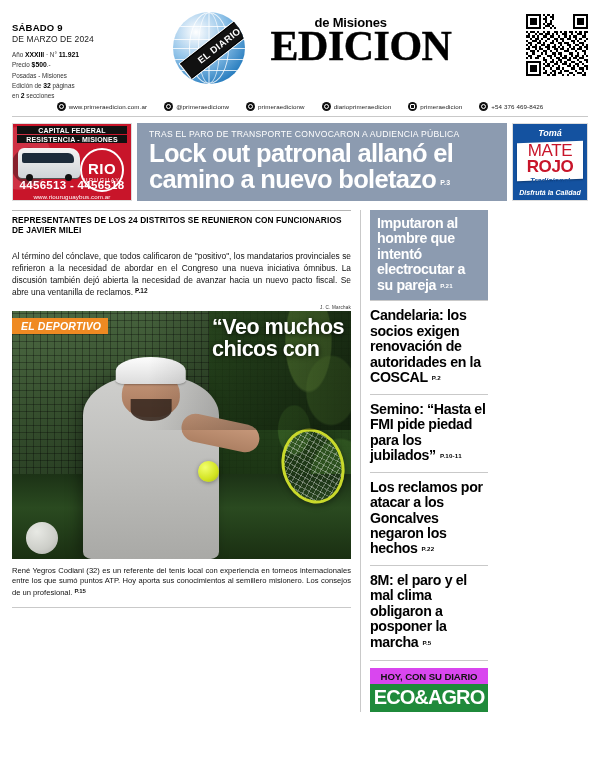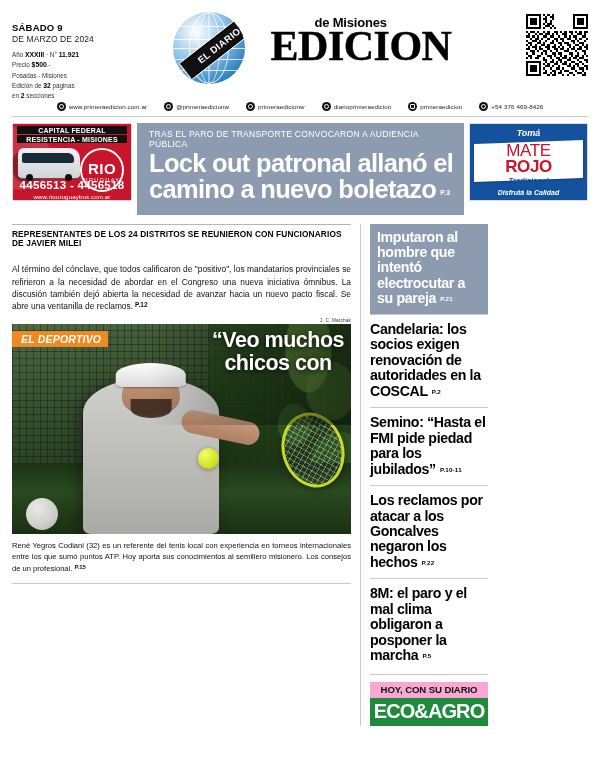--- a/index.html
+++ b/index.html
@@ -78,26 +78,26 @@
   .ad-bus { position:absolute; left:5px; top:24px; width:62px; height:30px; background:linear-gradient(#f4f4f4,#cfd4d8); border-radius:6px 10px 4px 4px; box-shadow:0 1px 0 #555; }
   .ad-bus .win { position:absolute; left:4px; top:5px; right:6px; height:10px; background:#1c2b3a; border-radius:2px 6px 2px 2px; }
   .ad-bus .wh { position:absolute; bottom:-3px; width:7px; height:7px; border-radius:50%; background:#111; }
   .ad-bus .wh1 { left:8px; } .ad-bus .wh2 { right:8px; }
   .ad-rio { position:absolute; right:7px; top:24px; width:44px; height:44px; border-radius:50%; border:2.5px solid #fff; color:#fff; text-align:center; }
   .ad-rio .r1 { font-size:15px; font-weight:bold; line-height:1; margin-top:11px; letter-spacing:.5px; }
   .ad-rio .r2 { font-size:5.5px; letter-spacing:1.4px; margin-top:1px; }
   .ad-phone { position:absolute; left:0; right:0; bottom:9px; text-align:center; color:#fff; font-size:11.5px; font-weight:bold; letter-spacing:.3px; }
   .ad-url { position:absolute; left:0; right:0; bottom:0px; text-align:center; color:#fff; font-size:6.2px; letter-spacing:.1px; }
 
-  .banner { flex:1; background:#8c9bb0; padding:6px 10px 12px 12px; position:relative; }
+  .banner { flex:1; background:#8c9bb0; padding:6px 10px 4px 12px; position:relative; }
   .banner-kick { color:#ffffff; font-size:8.6px; letter-spacing:.25px; font-weight:normal; margin-bottom:1px; }
   .banner-h { color:#fff; font-size:25.5px; font-weight:bold; line-height:1.03; letter-spacing:-.7px; }
   .banner-pg { font-size:7px; font-weight:bold; vertical-align:3px; margin-left:4px; letter-spacing:.2px; }
 
-  .ad-right { width:119px; height:78px; background:#ffffff; border:1px solid #ddd; position:relative; overflow:hidden; }
+  .ad-right { width:76px; height:78px; background:#ffffff; border:1px solid #ddd; position:relative; overflow:hidden; }
   .mate-top { position:absolute; left:0; right:0; top:0; height:42px; background:#1452a0; }
   .mate-bot { position:absolute; left:0; right:0; bottom:0; height:36px; background:#1452a0; }
   .mate-toma { position:absolute; top:4px; left:0; right:0; text-align:center; color:#fff; font-size:9px; font-style:italic; font-weight:bold; }
   .mate-scroll { position:absolute; left:4px; right:4px; top:18px; height:38px; background:#fff; transform:skewY(-2deg); box-shadow:0 1px 2px rgba(0,0,0,.3); }
   .mate-words { position:absolute; left:0; right:0; top:19px; text-align:center; }
   .mate-words .w1 { color:#c8152a; font-size:17px; font-weight:normal; letter-spacing:-.4px; line-height:.95; }
   .mate-words .w2 { color:#c8152a; font-size:17px; font-weight:bold; letter-spacing:-.4px; line-height:.95; }
   .mate-words .w3 { color:#1452a0; font-size:7.5px; font-style:italic; font-weight:bold; margin-top:1px; }
   .mate-tag { position:absolute; left:0; right:0; bottom:4px; text-align:center; color:#fff; font-size:7px; font-style:italic; font-weight:bold; }
 
@@ -108,21 +108,21 @@
 
   .rule-top { border-top:1px solid #b5b5b5; margin-bottom:5px; }
   .kicker { font-size:8.3px; font-weight:bold; letter-spacing:.12px; line-height:1.2; margin-bottom:14px; }
   .head-main { font-size:37.5px; font-weight:bold; line-height:1.035; letter-spacing:-1.2px; }
   .bodytext { font-size:8.4px; line-height:1.45; text-align:justify; margin-top:9px; color:#111; }
   .bodytext .pg { font-weight:bold; font-size:6.5px; vertical-align:2px; margin-left:2px; }
 
   
   .photo-credit { text-align:right; font-size:4.6px; color:#333; margin:6px 0 1px 0; letter-spacing:.2px; }
   .photo {
-    position:relative; width:100%; height:210px; overflow:hidden;
+    position:relative; width:100%; height:248px; overflow:hidden;
     background:#2c4a2a;
   }
   .bg-wall { position:absolute; inset:0;
     background:
       repeating-linear-gradient(90deg, rgba(0,0,0,.30) 0 1px, transparent 1px 7px),
       repeating-linear-gradient(0deg, rgba(0,0,0,.30) 0 1px, transparent 1px 7px),
       linear-gradient(165deg,#4e6b44 0%, #37502f 30%, #24391f 62%, #14230f 100%);
   }
   .bg-foliage { position:absolute; right:0; top:0; width:42%; bottom:0;
     background:
@@ -152,39 +152,39 @@
     transform:rotate(-16deg); box-shadow:0 2px 6px rgba(0,0,0,.35); }
   .ball { position:absolute; left:55%; bottom:31%; width:21px; height:21px; border-radius:50%;
     background:radial-gradient(circle at 34% 30%, #f2ff6d, #d2e321 60%, #a8b914 100%); box-shadow:0 1px 4px rgba(0,0,0,.35); }
   .ball2 { position:absolute; left:4%; bottom:2%; width:32px; height:32px; border-radius:50%;
     background:radial-gradient(circle at 34% 30%, #f2f2ef, #d6d6d2 60%, #b4b4b0 100%); opacity:.95; }
   .photo-shade { position:absolute; right:0; top:0; width:60%; height:48%;
     background:linear-gradient(to left, rgba(0,0,0,.48), rgba(0,0,0,0)); }
 
   .tag-deportivo { position:absolute; left:0; top:7px; background:#ef8a22; color:#fff;
     font-size:10.5px; font-weight:bold; font-style:italic; letter-spacing:.2px; padding:2px 7px 2px 9px; }
-  .photo-quote { position:absolute; right:7px; top:5px; text-align:center; color:#fff;
+  .photo-quote { position:absolute; right:7px; top:5px; text-align:left; color:#fff;
     font-size:21.5px; font-weight:bold; line-height:1.04; letter-spacing:-.5px;
     text-shadow:0 1px 5px rgba(0,0,0,.75); }
 
   .caption { font-size:7.6px; line-height:1.42; text-align:justify; margin-top:7px; color:#111; }
   .caption .pg { font-weight:bold; font-size:6px; vertical-align:2px; margin-left:2px; }
   .rule-bot { border-top:1px solid #c9c9c9; margin-top:8px; }
 
   
   .side-box { background:#8c9bb0; padding:6px 7px 7px 7px; }
   .side-box .t { color:#fff; font-size:14.2px; font-weight:bold; line-height:1.09; letter-spacing:-.35px; }
   .side-item { padding:7px 0 8px 0; border-top:1px solid #c9c9c9; }
   .side-item:first-of-type { border-top:none; }
   .side-item .t { font-size:14.2px; font-weight:bold; line-height:1.09; letter-spacing:-.35px; color:#000; }
   .pgref { font-size:6.2px; font-weight:bold; vertical-align:2px; margin-left:4px; letter-spacing:.2px; }
   .pgref.w { color:#fff; }
 
   .eco-wrap { border-top:1px solid #c9c9c9; padding-top:7px; margin-top:2px; }
-  .eco-top { background:#f9a8d4; color:#111; text-align:center; font-size:9.6px; font-weight:bold; letter-spacing:-.1px; padding:2.5px 0; }
+  .eco-top { background:#d946ef; color:#111; text-align:center; font-size:9.6px; font-weight:bold; letter-spacing:-.1px; padding:2.5px 0; }
   .eco-bot { background:#1f8a3b; color:#fff; text-align:center; font-size:20px; font-weight:bold; letter-spacing:-.9px; padding:2px 0 3px 0; }
 </style>
 </head>
 <body>
 
 <div class="page">
 
   <div class="masthead">
 
     <div class="mh-left">

